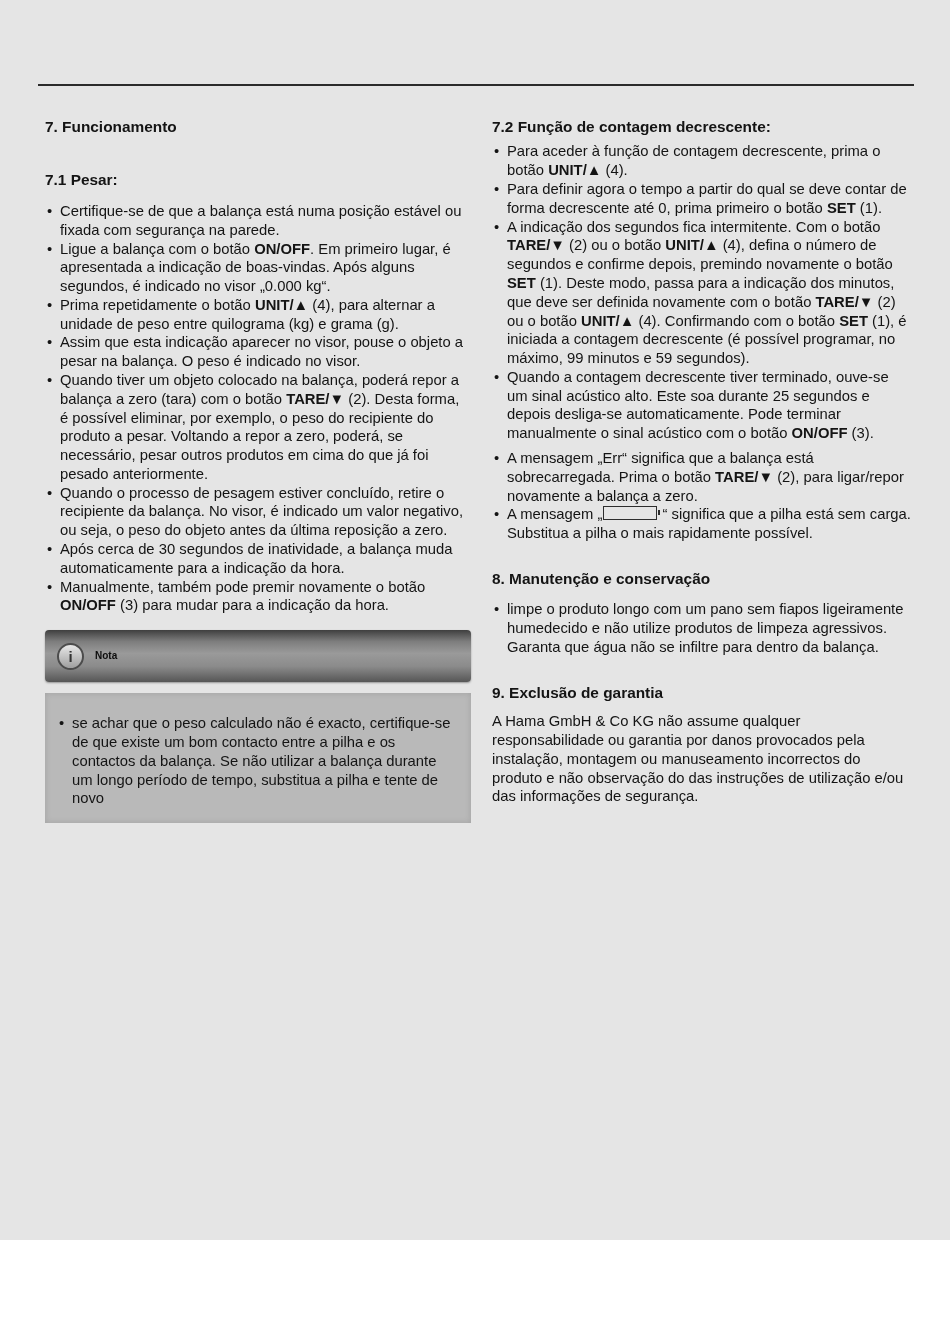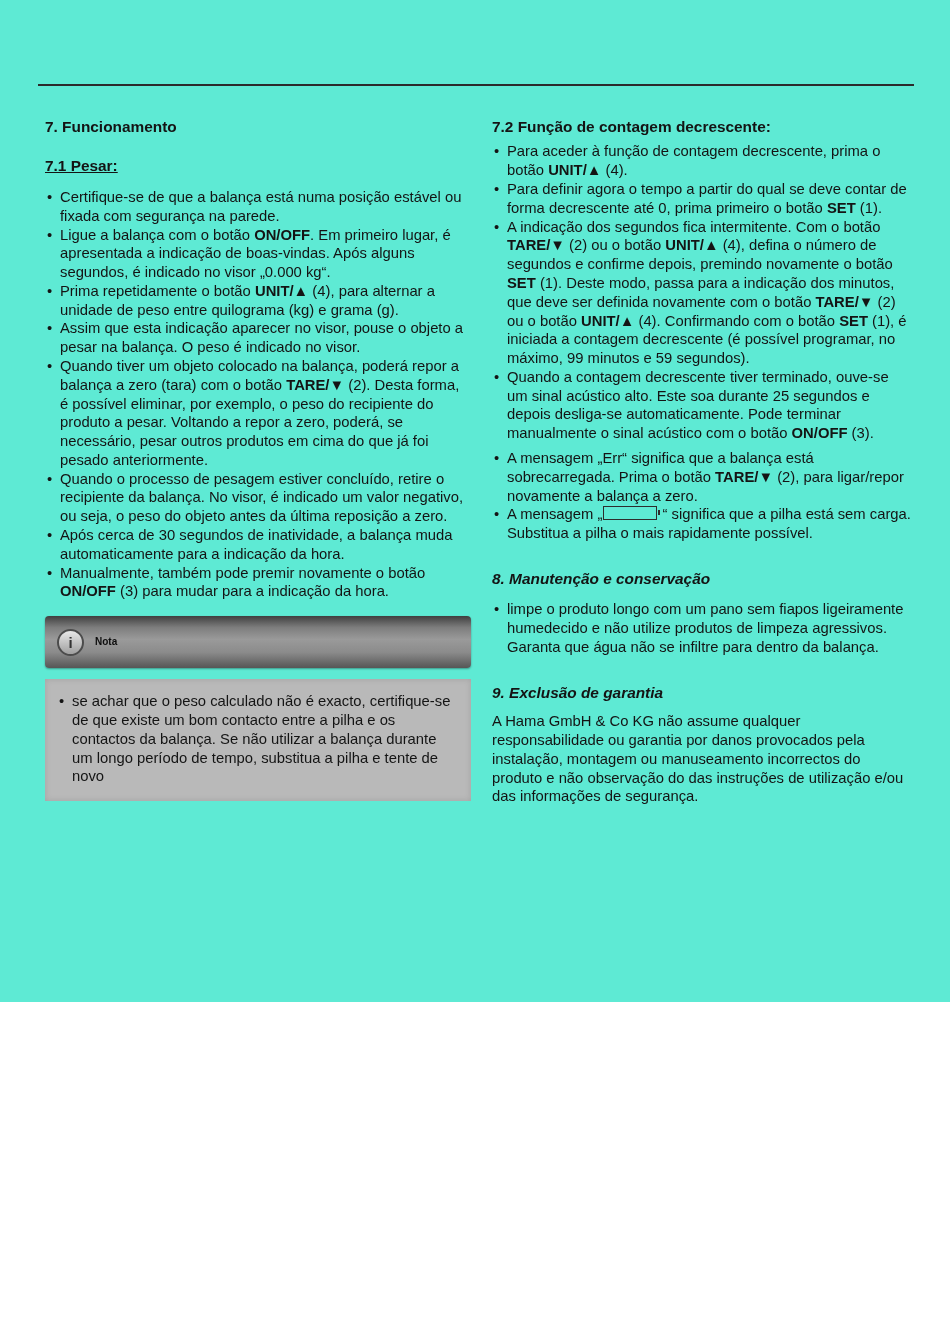--- a/index.html
+++ b/index.html
@@ -5,22 +5,22 @@
 <style>
   html,body { margin:0; padding:0; background:#ffffff; }
   body {
     font-family:"Liberation Sans", sans-serif;
     color:#141414;
     -webkit-font-smoothing:antialiased;
   }
   .page {
     position:relative;
     width:950px;
-    height:1002px;
-    background:#5eead4;
+    height:1240px;
+    background:#e5e5e5;
     overflow:hidden;
   }
   .top-rule {
     position:absolute;
     left:38px; right:36px; top:84px;
     border-top:2px solid #2b2b2b;
   }
   .bottom-rule {
     position:absolute;
     left:38px; right:36px; top:1272px;
@@ -45,22 +45,22 @@
     flex:0 0 420px;
     font-size:14.8px;
     line-height:1.27;
   }
   .heading {
     font-weight:700;
     font-size:15.4px;
     margin:0;
     line-height:1.2;
   }
-  .heading.sub { margin-top:21px;text-decoration:underline; }
-  .heading.gap { margin-top:27px;font-style:italic; }
+  .heading.sub { margin-top:35px; }
+  .heading.gap { margin-top:27px; }
   ul.bullets {
     list-style:none;
     margin:12px 0 0 0;
     padding:0;
   }
   ul.bullets.tight { margin-top:6px; }
   ul.bullets li {
     position:relative;
     padding-left:15px;
     margin:0;
@@ -107,21 +107,21 @@
     font-weight:700;
     font-size:10px;
     color:#0d0d0d;
   }
   .note-body {
     margin-top:11px;
     background:#b9b9b9;
     padding:13px 14px 15px 12px;
     box-shadow:inset 0 0 6px rgba(0,0,0,0.12);
   }
-  .note-body ul.bullets { margin-top:0; }
+  .note-body ul.bullets { margin-top:8px; }
 
   
   .battery {
     display:inline-block;
     width:52px;
     height:12px;
     border:1.4px solid #2d2d2d;
     vertical-align:-1px;
     position:relative;
     margin:0 1px;

